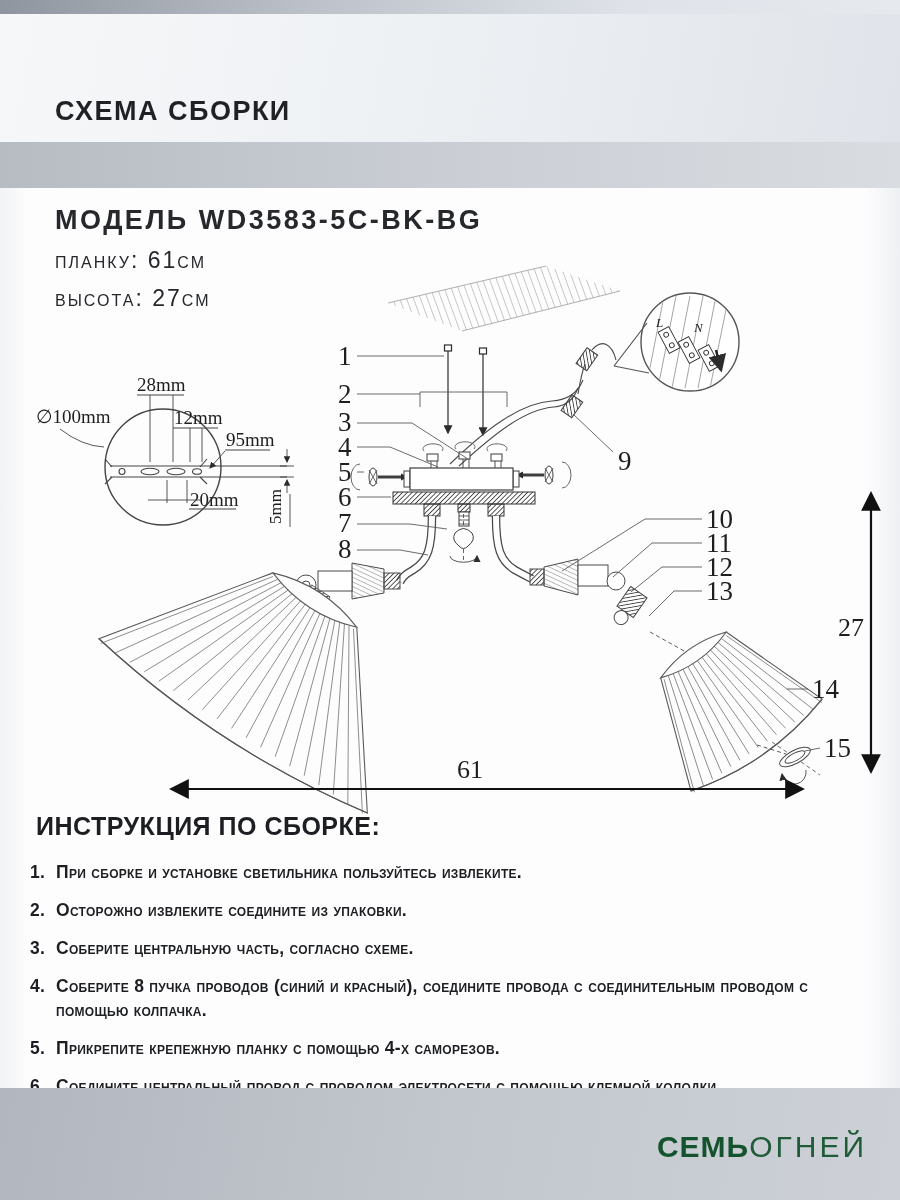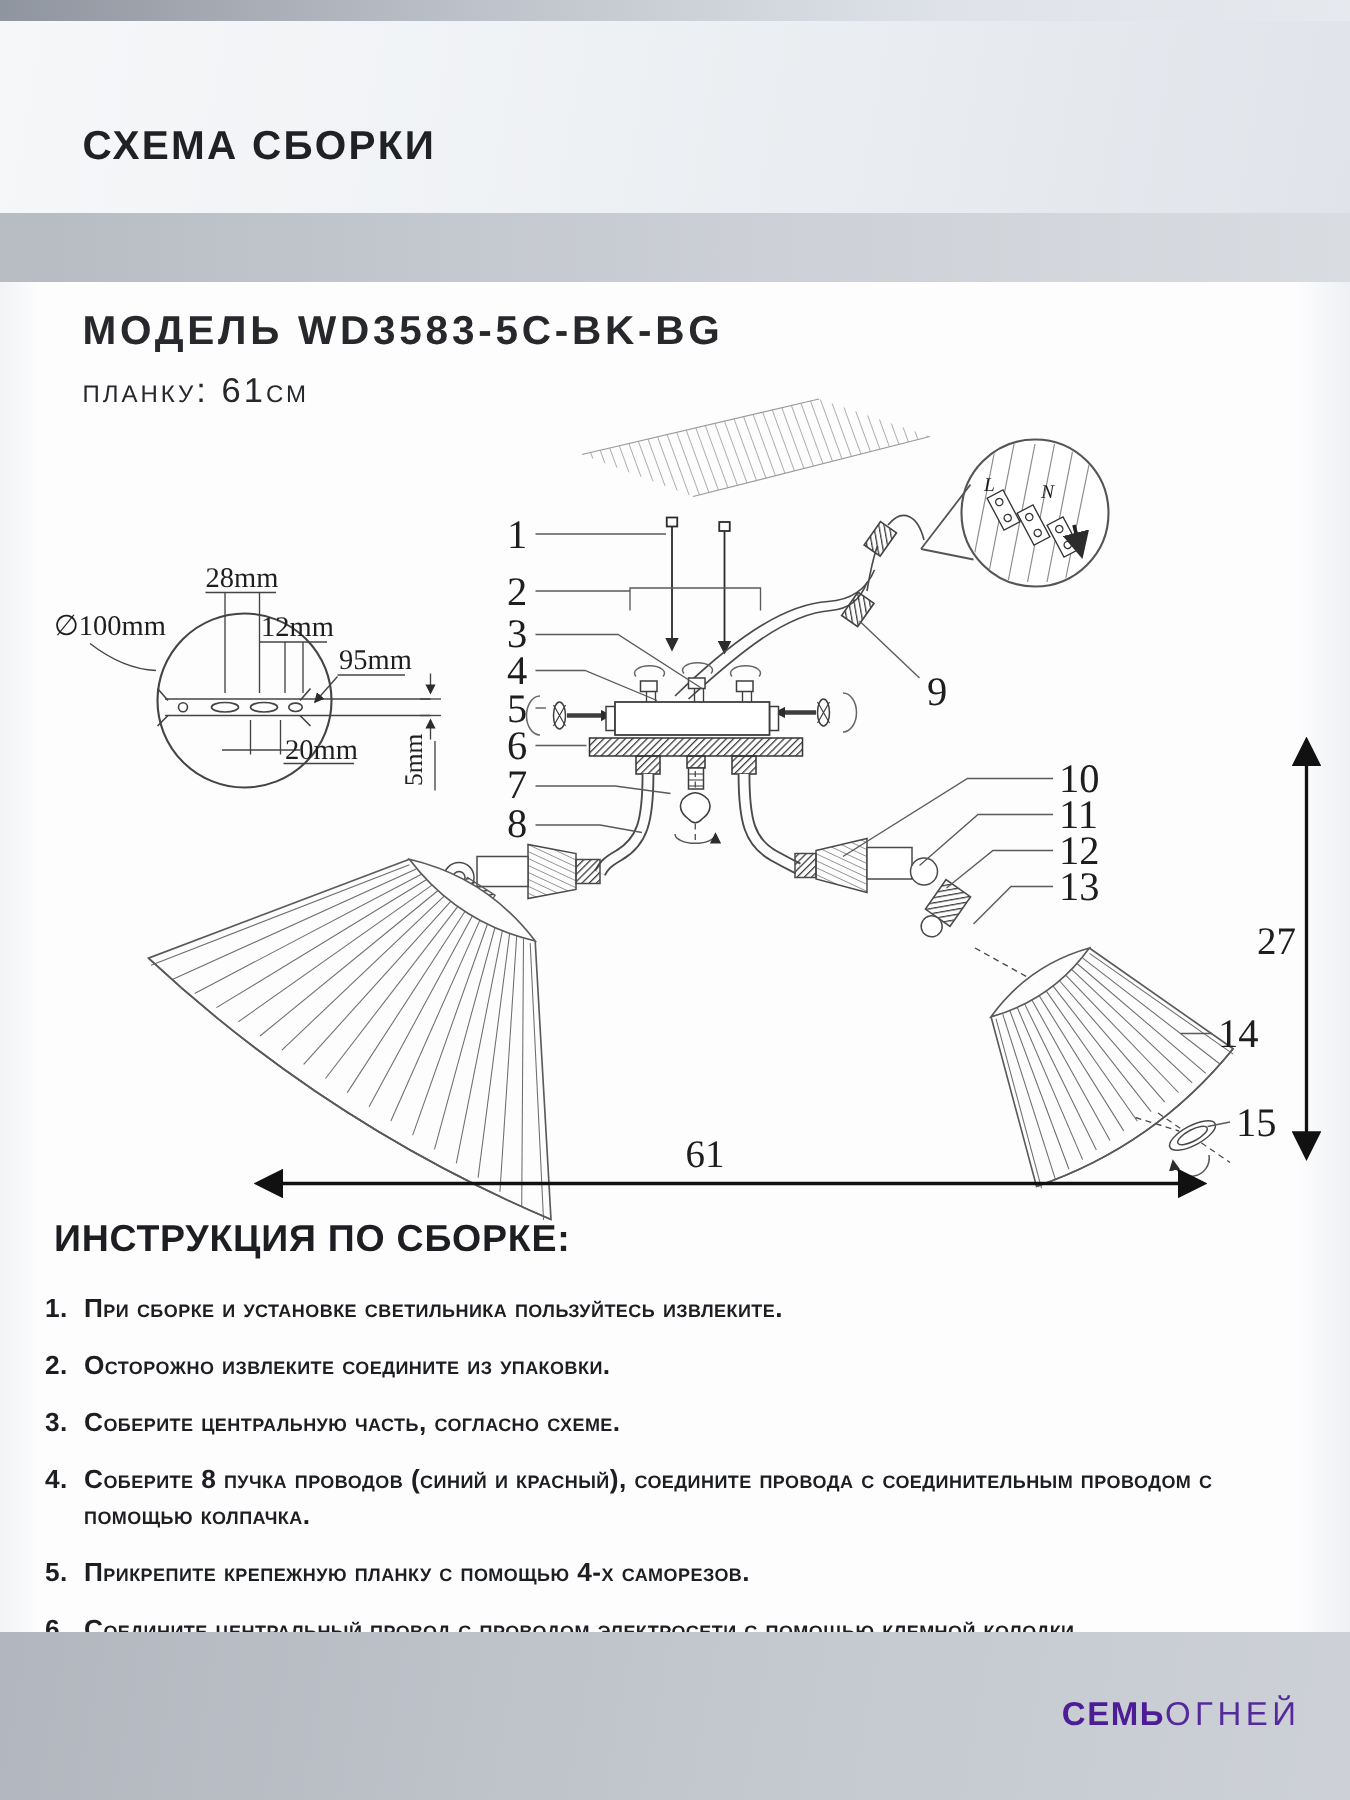--- a/index.html
+++ b/index.html
@@ -10,21 +10,21 @@
   }
   .band-top{
     position:absolute;top:0;left:0;width:900px;height:14px;
     background:linear-gradient(to right,#8f959e 0%,#bdc2ca 35%,#dfe3e9 70%,#e6e9ee 100%);
   }
   .band-title{
     position:absolute;top:14px;left:0;width:900px;height:128px;
     background:linear-gradient(100deg,#f6f7f9 0%,#eef1f4 45%,#e0e4ea 100%);
   }
   .page-title{
-    position:absolute;top:82px;left:55px;
+    position:absolute;top:96px;left:55px;
     font-size:27px;font-weight:700;letter-spacing:1.5px;color:#1f2125;
   }
   .band-gray2{
     position:absolute;top:142px;left:0;width:900px;height:46px;
     background:linear-gradient(to right,#b7bcc3 0%,#ccd0d6 55%,#d9dce1 100%);
   }
   .main{
     position:absolute;top:188px;left:0;width:900px;height:900px;
     background:linear-gradient(to right,#f2f3f5 0%,#fdfdfe 3%,#fdfdfe 96%,#eef0f3 100%);
   }
@@ -38,39 +38,40 @@
   .instructions{position:absolute;top:860px;left:30px;width:845px;color:#1c1e22;}
   .instr-item{display:flex;margin-bottom:13px;font-size:17.5px;font-weight:700;
     font-variant:small-caps;letter-spacing:.3px;line-height:1.42;}
   .instr-num{flex:0 0 26px;}
   .instr-text{flex:1;}
   .band-footer{
     position:absolute;top:1088px;left:0;width:900px;height:112px;
     background:linear-gradient(100deg,#b2b7bf 0%,#c2c7ce 50%,#cdd1d7 100%);
   }
   .brand{
-    position:absolute;top:1130px;right:33px;font-size:22px;color:#4c1d95;
+    position:absolute;top:1130px;right:33px;font-size:30px;color:#14532d;
   }
   .brand-bold{font-weight:700;letter-spacing:1px;}
   .brand-light{font-weight:400;letter-spacing:3px;opacity:.93;}
   svg text{font-family:"Liberation Serif",serif;fill:#1e1e1e;}
   .diagram-svg{position:absolute;top:185px;left:0;}
 </style>
 </head>
 <body>
 
 <div class="band-top"></div>
 <div class="band-title"></div>
 <div class="page-title">СХЕМА СБОРКИ</div>
 <div class="band-gray2"></div>
 <div class="main"></div>
 
 <div class="model-block">
   <div class="model-line">МОДЕЛЬ WD3583-5C-BK-BG</div>
   <div class="dim-line">планку: 61см</div>
+  <div class="dim-line">высота: 27см</div>
 </div>
 
 <svg class="diagram-svg" width="900" height="640" viewBox="0 185 900 640">
   <defs>
     <pattern id="hatchCeil" patternUnits="userSpaceOnUse" width="6.5" height="6.5" patternTransform="rotate(-20)">
       <line x1="0" y1="0" x2="0" y2="6.5" stroke="#8a8a8a" stroke-width="0.9"></line>
     </pattern>
     <pattern id="hatchDark" patternUnits="userSpaceOnUse" width="3.4" height="3.4" patternTransform="rotate(45)">
       <line x1="0" y1="0" x2="0" y2="3.4" stroke="#3c3c3c" stroke-width="1.7"></line>
     </pattern>

